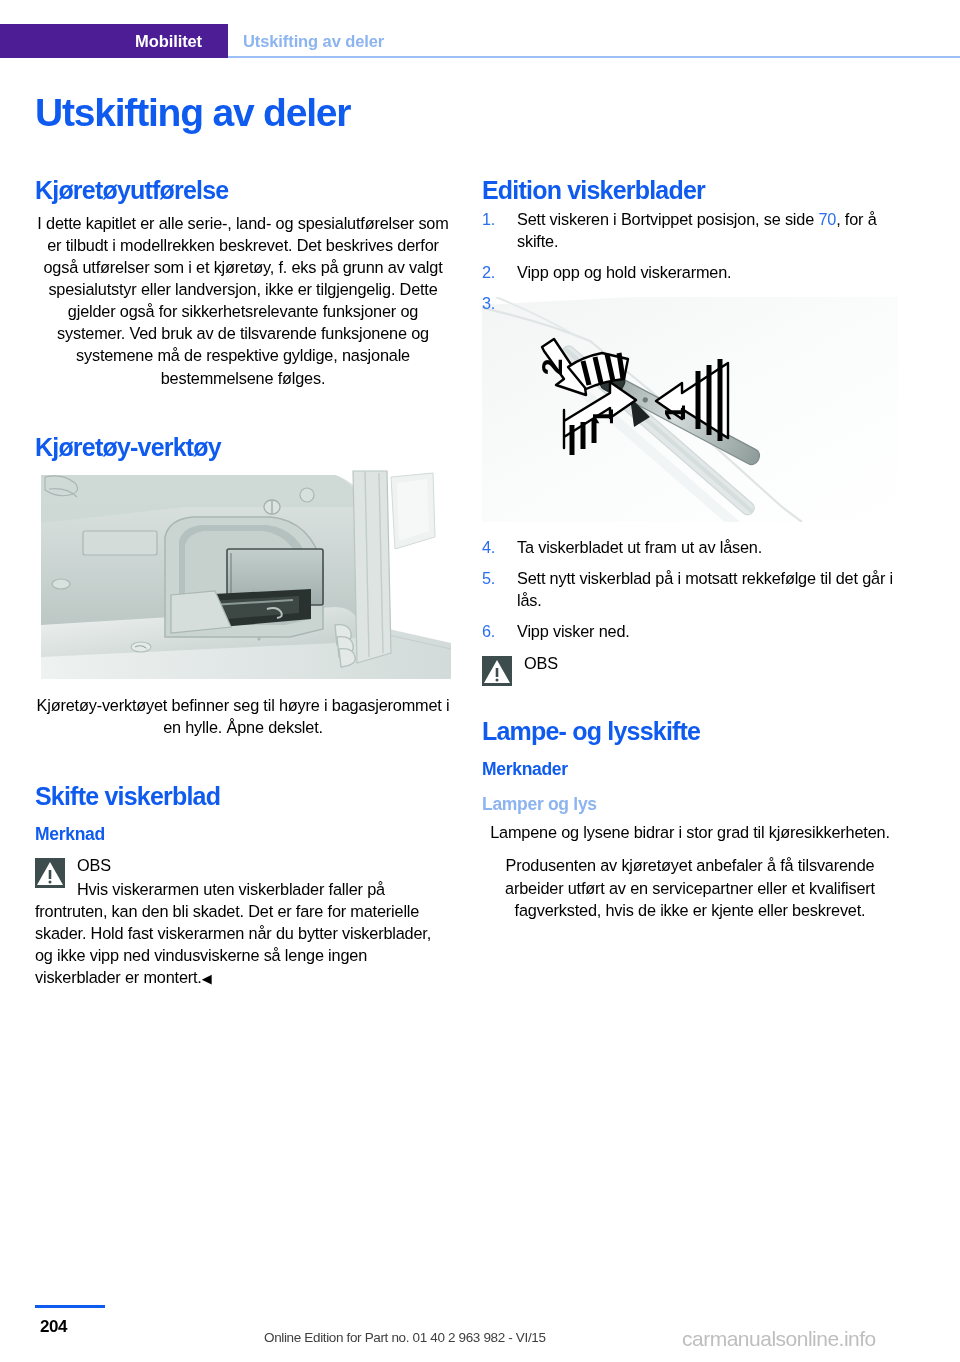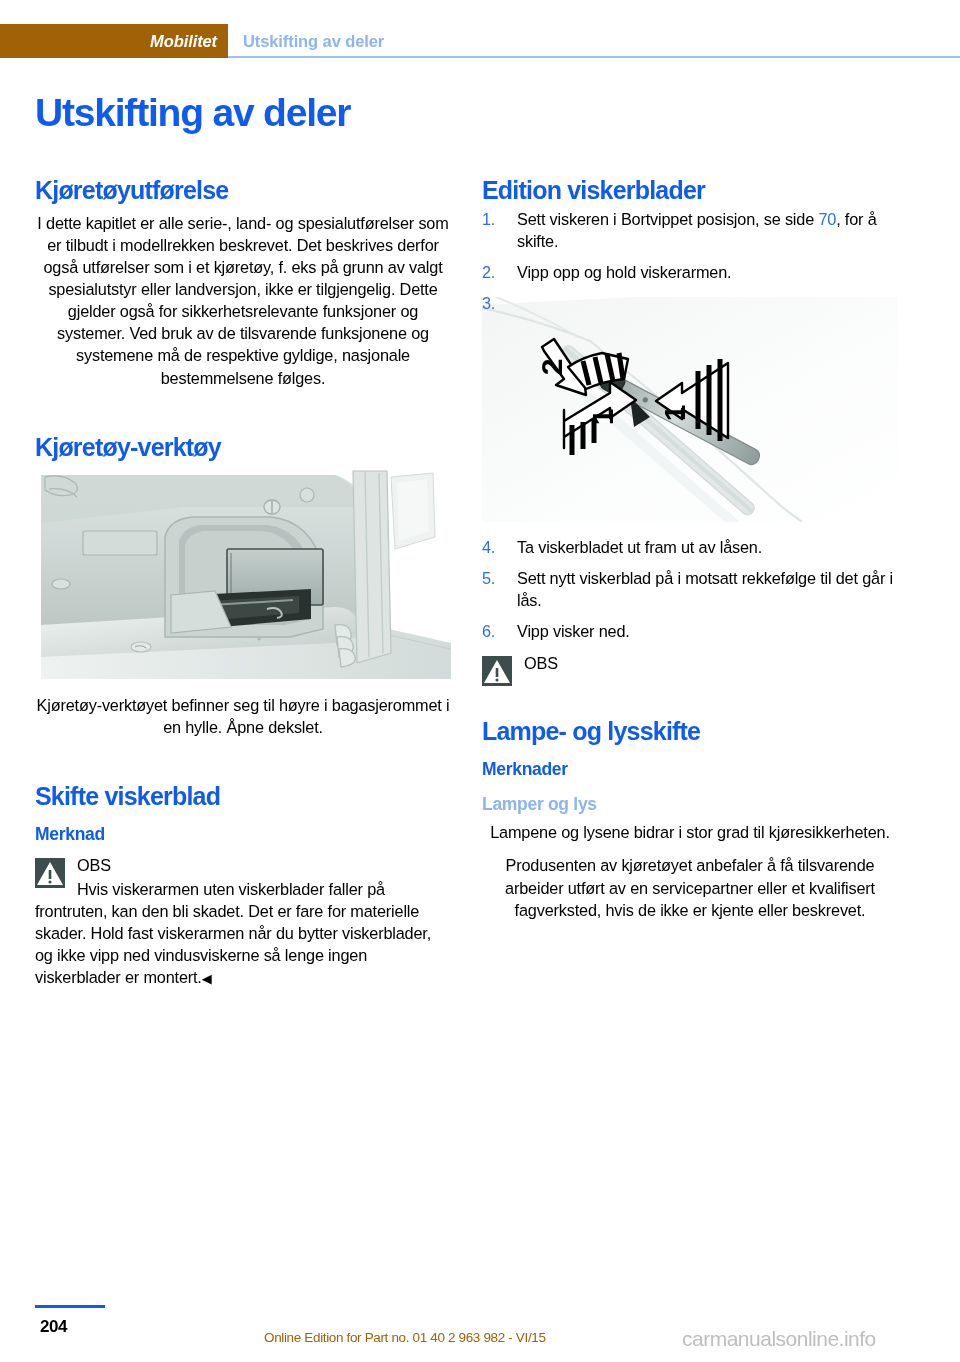--- a/index.html
+++ b/index.html
@@ -21,31 +21,30 @@
     position: absolute;
     left: 0; top: 24px;
     width: 960px;
     height: 34px;
   }
   .crumb-primary {
     position: absolute;
     left: 0; top: 0;
     height: 34px;
     min-width: 228px;
-    background: #a16207;
+    background: #4c1d95;
     color: #ffffff;
     font-weight: bold;
     font-size: 16.5px;
     display: flex;
     align-items: center;
     justify-content: flex-end;
-    padding-right: 11px;
+    padding-right: 26px;
     box-sizing: border-box;
     letter-spacing: -0.1px;
-    font-style: italic;
   }
   .crumb-secondary {
     position: absolute;
     left: 243px; top: 0;
     height: 34px;
     display: flex;
     align-items: center;
     color: #8CB4F0;
     font-weight: bold;
     font-size: 16.5px;
@@ -180,21 +179,21 @@
     position: absolute;
     left: 40px; top: 1317px;
     font-size: 17px;
     font-weight: bold;
     letter-spacing: -0.4px;
   }
   .edition {
     position: absolute;
     left: 264px; top: 1330px;
     font-size: 13.5px;
-    color: #a16207;
+    color: #404040;
     letter-spacing: -0.35px;
   }
   .watermark {
     position: absolute;
     left: 682px; top: 1327px;
     font-size: 21px;
     color: #BEBEBE;
     letter-spacing: -0.5px;
   }
 </style>

